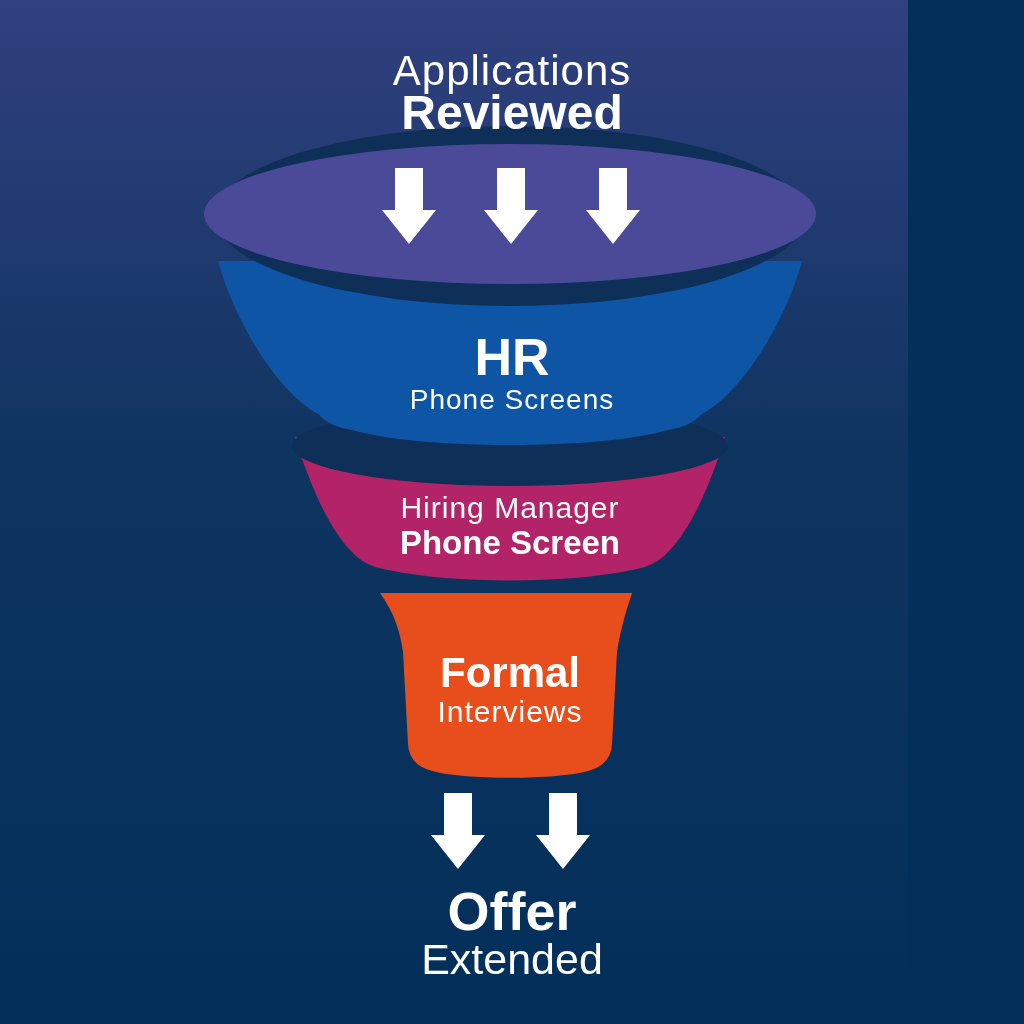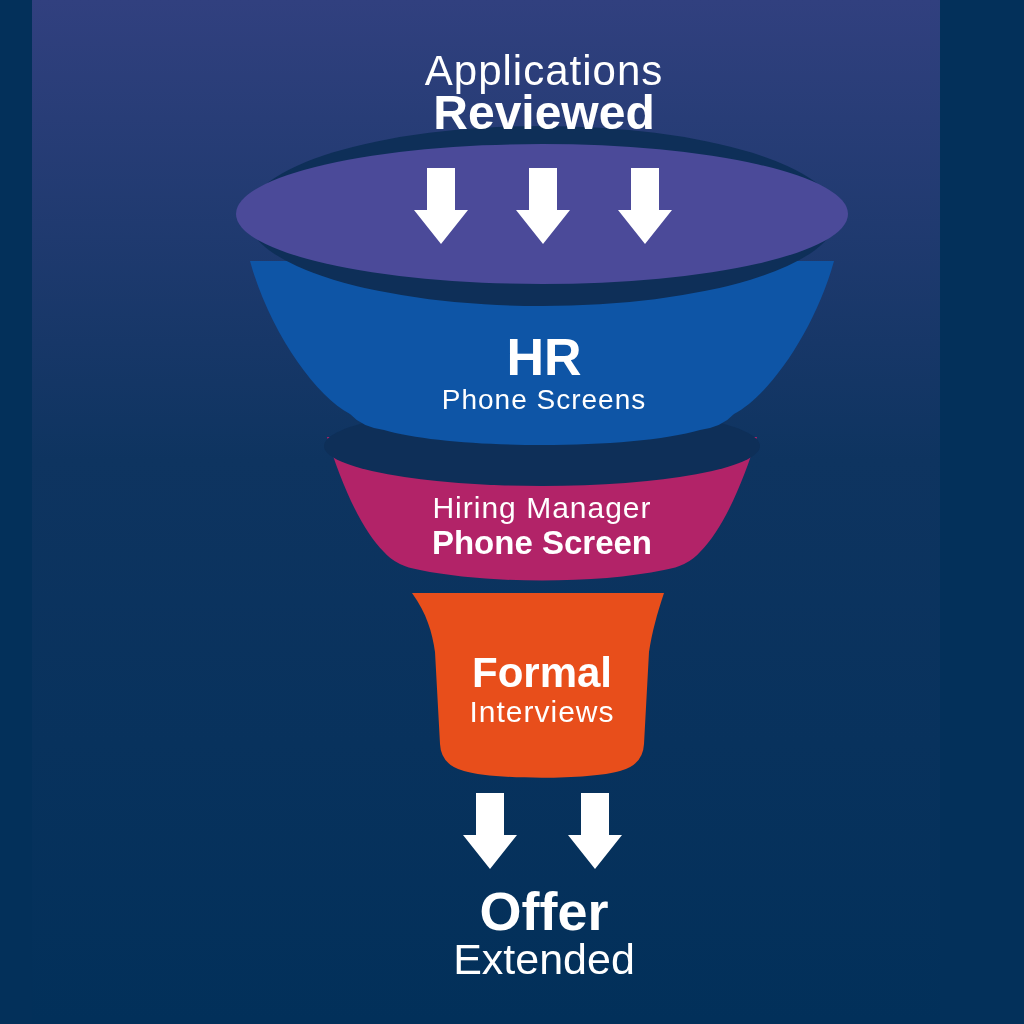--- a/index.html
+++ b/index.html
@@ -2,21 +2,20 @@
 <html><head>
 <meta charset="utf-8">
 <style>
   html, body { margin: 0; padding: 0; background: #03305a; }
   .canvas {
     position: relative;
     width: 908px;
     height: 1024px;
     overflow: hidden;
     font-family: "Liberation Sans", sans-serif;
-    margin-left: 32px;
   }
   svg { display: block; }
   text {
     font-family: "Liberation Sans", sans-serif;
     text-anchor: middle;
   }
   .fw-r { font-weight: 400; }
   .fw-b { font-weight: 700; }
   .ls   { letter-spacing: 1px; }
 </style>

